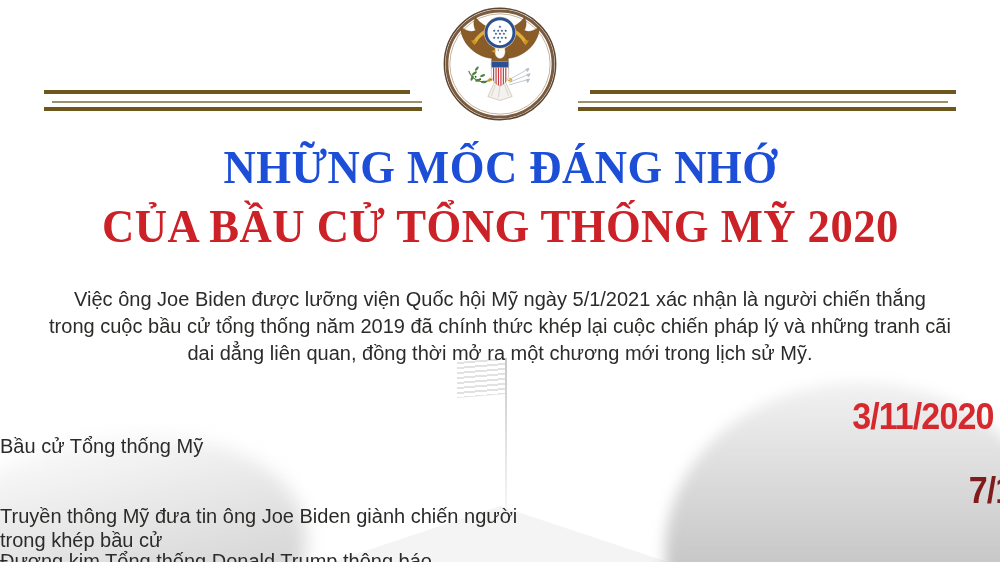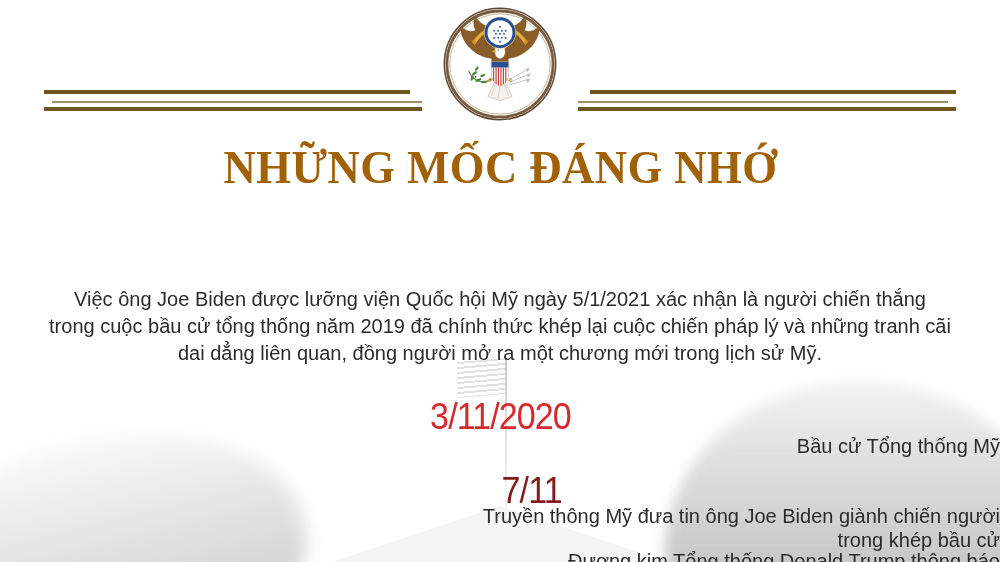--- a/index.html
+++ b/index.html
@@ -33,24 +33,24 @@
     font-family:"Liberation Serif",serif;font-weight:bold;font-size:47px;line-height:1.1;
     letter-spacing:0.5px;}
   .title-line .tfit{display:inline-block;transform:scaleX(0.95);transform-origin:center;}
   #title1{top:142px;}
   #title2{top:201px;}
   
   .intro{position:absolute;top:286px;width:100%;text-align:center;z-index:2;
     color:#2c2b29;font-size:20px;line-height:27px;font-weight:500;}
   .intro div{white-space:nowrap;}
   
-  .tl-date{position:absolute;width:100%;text-align:center;z-index:2;font-weight:normal;
+  .tl-date{position:absolute;width:100%;text-align:right;z-index:2;font-weight:bold;
     font-size:37px;line-height:1;letter-spacing:-1px;}
   .tl-date .tfit{display:inline-block;transform:scaleX(0.92);transform-origin:center;}
-  .tl-text{position:absolute;width:100%;text-align:right;z-index:2;color:#2c2b29;
+  .tl-text{position:absolute;width:100%;text-align:left;z-index:2;color:#2c2b29;
     font-size:20px;line-height:24px;font-weight:500;}
   .tl-text div{white-space:nowrap;}
   #ev1-date{top:398px;}
   #ev1-text{top:434px;}
   #ev2-date{top:472px;}
   #ev2-text{top:504px;}
   #ev3-text{top:549px;}
 </style>
 </head>
 <body>
@@ -148,28 +148,31 @@
     <div class="l1" style="background:#6e571d;"></div>
     <div class="l2" style="background:#9c9168;"></div>
     <div class="l3" style="background:#6e571d;"></div>
   </div>
   <div class="lines right">
     <div class="l1" style="background:#6e571d;"></div>
     <div class="l2" style="background:#9c9168;"></div>
     <div class="l3" style="background:#6e571d;"></div>
   </div>
 
-  <div id="title1" class="title-line" style="color:#a16207;">
+  <div id="title1" class="title-line" style="color:#1d4ed8;">
     <span class="tfit">NHỮNG MỐC ĐÁNG NHỚ</span>
+  </div>
+  <div id="title2" class="title-line" style="color:#cb2127;">
+    <span class="tfit">CỦA BẦU CỬ TỔNG THỐNG MỸ 2020</span>
   </div>
 
   <div class="intro">
     <div>Việc ông Joe Biden được lưỡng viện Quốc hội Mỹ ngày 5/1/2021 xác nhận là người chiến thắng</div>
     <div>trong cuộc bầu cử tổng thống năm 2019 đã chính thức khép lại cuộc chiến pháp lý và những tranh cãi</div>
-    <div>dai dẳng liên quan, đồng người mở ra một chương mới trong lịch sử Mỹ.</div>
+    <div>dai dẳng liên quan, đồng thời mở ra một chương mới trong lịch sử Mỹ.</div>
   </div>
 
   <div id="ev1-date" class="tl-date" style="color:#d6292e;">
     <span class="tfit">3/11/2020</span>
   </div>
   <div id="ev1-text" class="tl-text">
     <div>Bầu cử Tổng thống Mỹ</div>
   </div>
 
   <div id="ev2-date" class="tl-date" style="color:#7f1d1d;padding-left:32px;">

